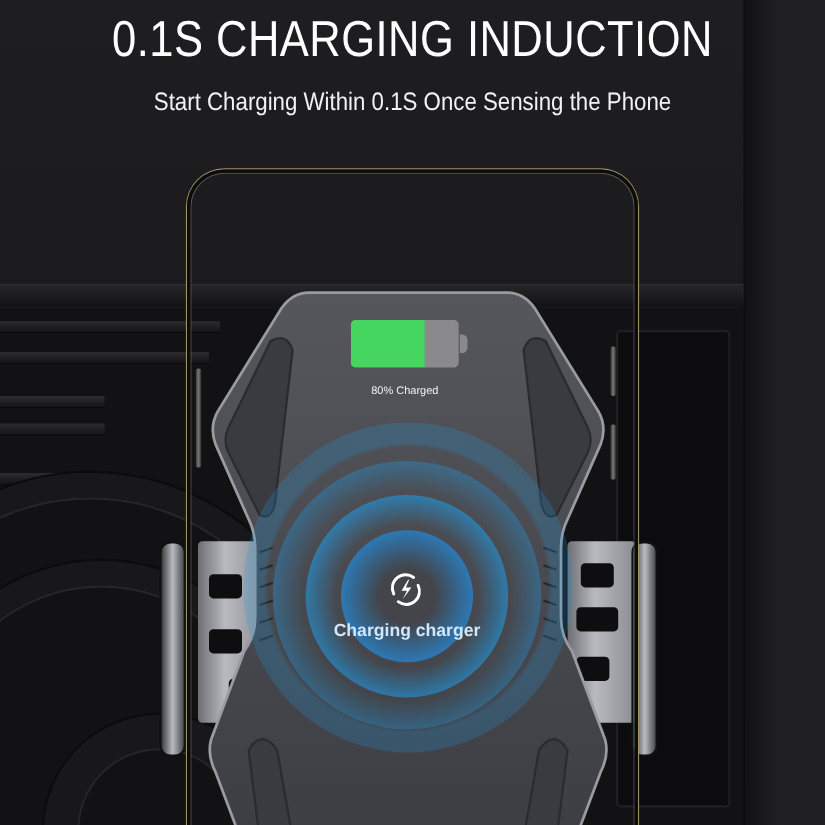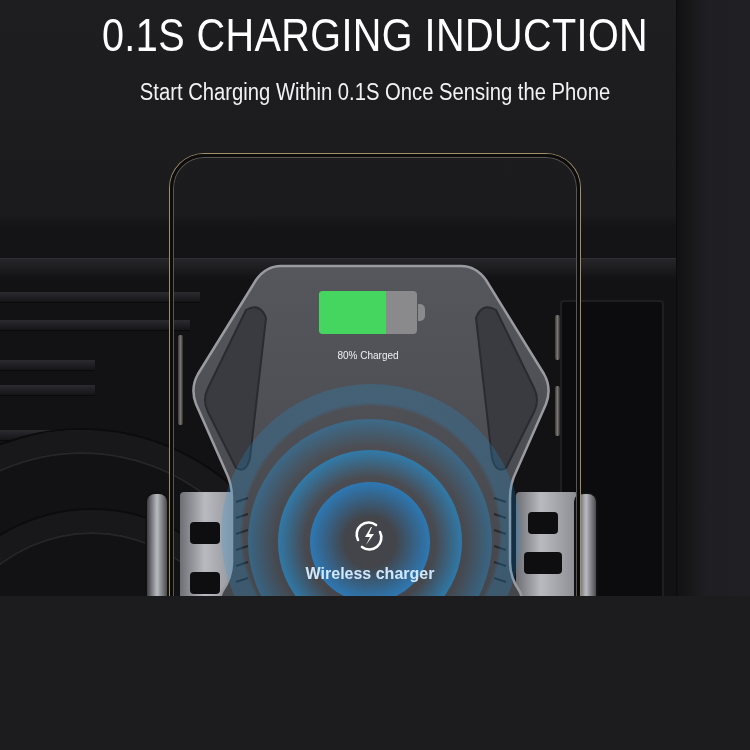--- a/index.html
+++ b/index.html
@@ -1,17 +1,17 @@
 <!DOCTYPE html>
 <html><head>
 <meta charset="utf-8">
 <style>
   html, body { margin:0; padding:0; }
   body { width:750px; height:750px; overflow:hidden; background:#1c1c1f; font-family:"Liberation Sans", sans-serif; }
-  .scene { position:relative; width:750px; height:596px; overflow:hidden;
+  .scene { position:relative; width:750px; height:750px; overflow:hidden;
     background: linear-gradient(180deg,#1e1e21 0%,#1b1b1e 36%,#141416 38%,#101012 100%); }
 
   
   .dash-right { position:absolute; left:676px; top:0; width:74px; height:750px;
     background:linear-gradient(90deg,#111113,#1f1f23 40%,#202024); border-left:1px solid #0b0b0c; }
   .dash-shelf { position:absolute; left:0; top:258px; width:676px; height:20px;
     background:linear-gradient(180deg,#26262a,#121214); border-top:1px solid #2e2e33; }
   .vent-box { position:absolute; left:0; top:280px; width:676px; height:470px; background:#121214; }
   .slat { position:absolute; left:0; height:10px; background:linear-gradient(180deg,#2b2b30,#151518); border-bottom:1px solid #0a0a0b; }
   .vent-right-frame { position:absolute; left:560px; top:300px; width:100px; height:430px;
@@ -127,19 +127,19 @@
     <div class="battery-fill" style="width:68%;"></div>
   </div>
   <div class="battery-tip"></div>
   <div class="charge-text">80% Charged</div>
 
   <svg class="coil-icon" viewBox="0 0 36 36">
     <path d="M7 22 A12 12 0 0 1 25 7" fill="none" stroke="#fff" stroke-width="2.6" stroke-linecap="round"></path>
     <path d="M29 14 A12 12 0 0 1 11 29" fill="none" stroke="#fff" stroke-width="2.6" stroke-linecap="round"></path>
     <path d="M20 9 L14 19 L19 19 L15 27 L23 16 L18 16 L21 9 Z" fill="#fff"></path>
   </svg>
-  <div class="wireless-text">Wireless charger</div>
+  <div class="wireless-text">Charging charger</div>
 
   <div class="phone-frame"></div>
   <div class="side-button" style="left:178px;top:335px;height:90px;"></div>
   <div class="side-button" style="left:555px;top:315px;height:45px;"></div>
   <div class="side-button" style="left:555px;top:386px;height:50px;"></div>
 </div>
 
 </body></html>

